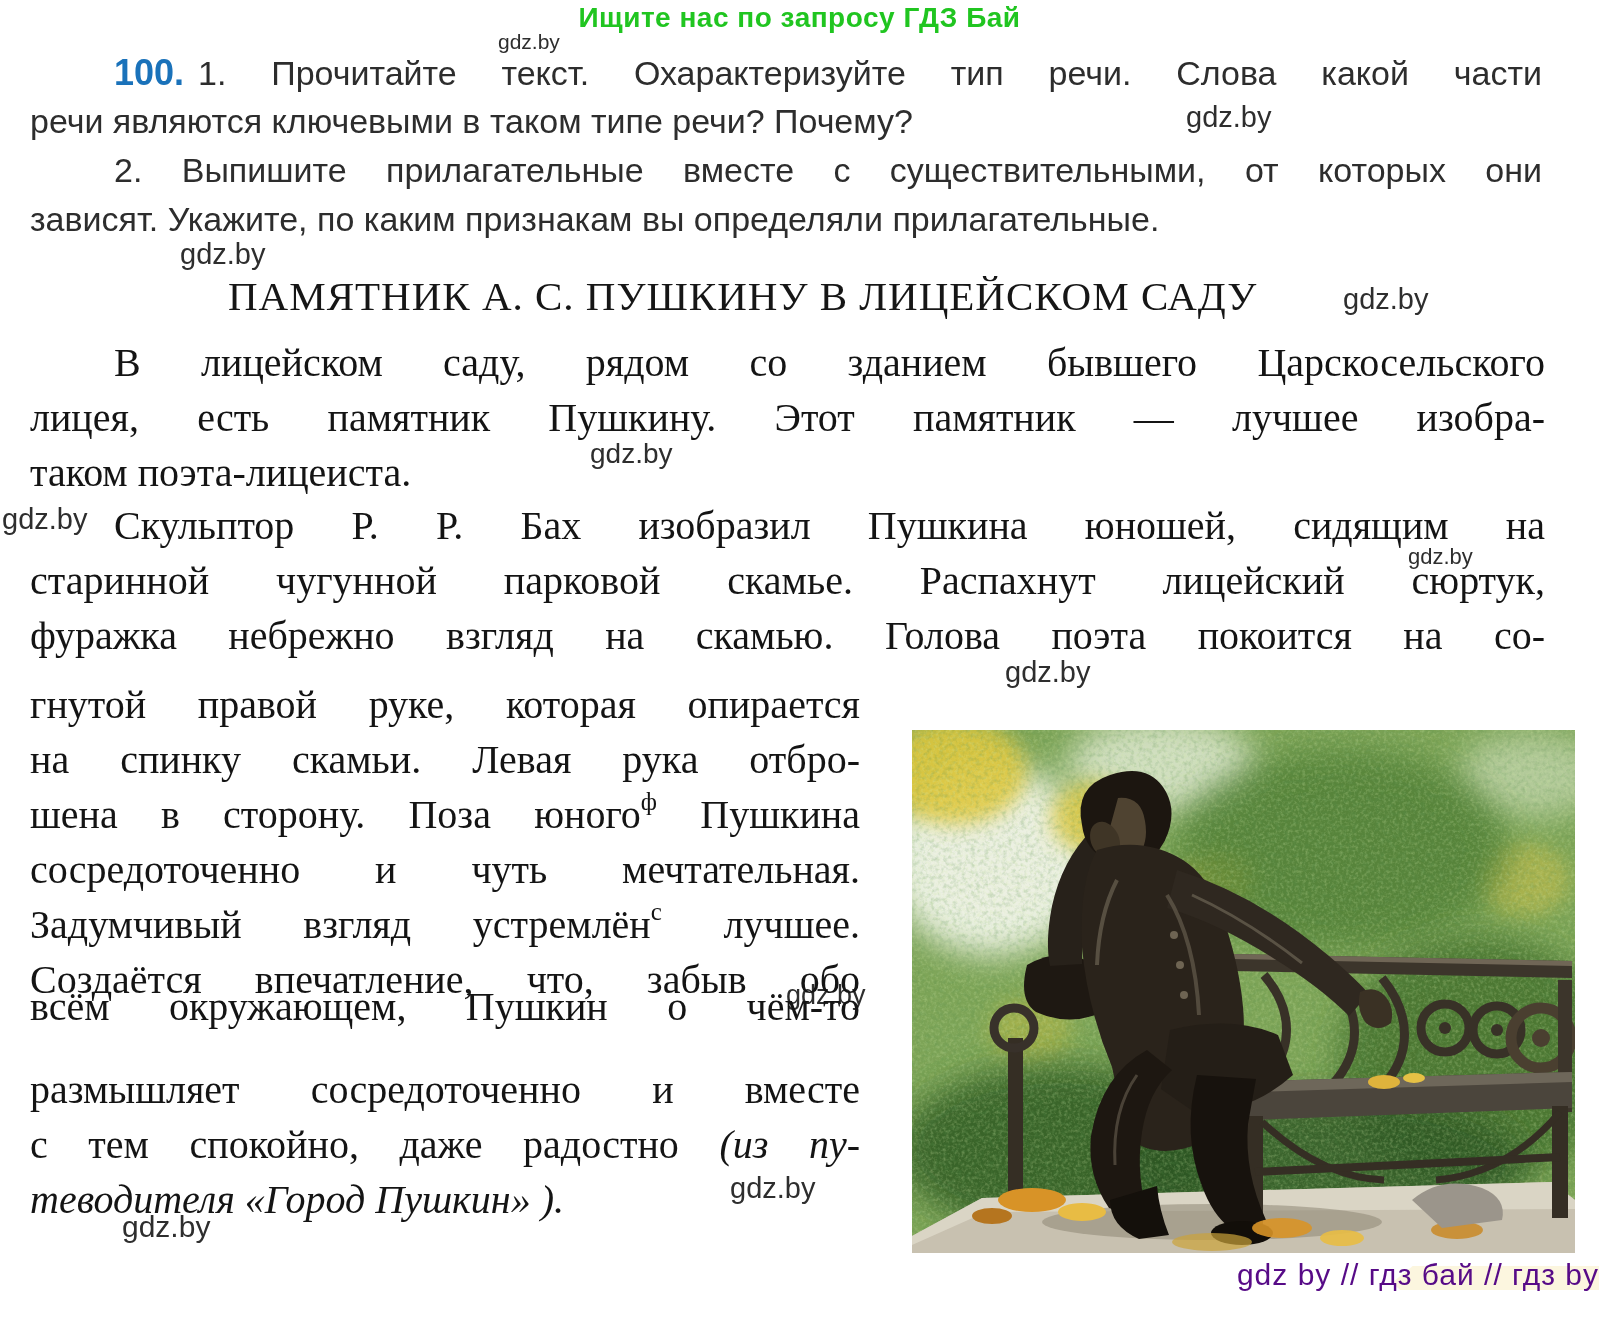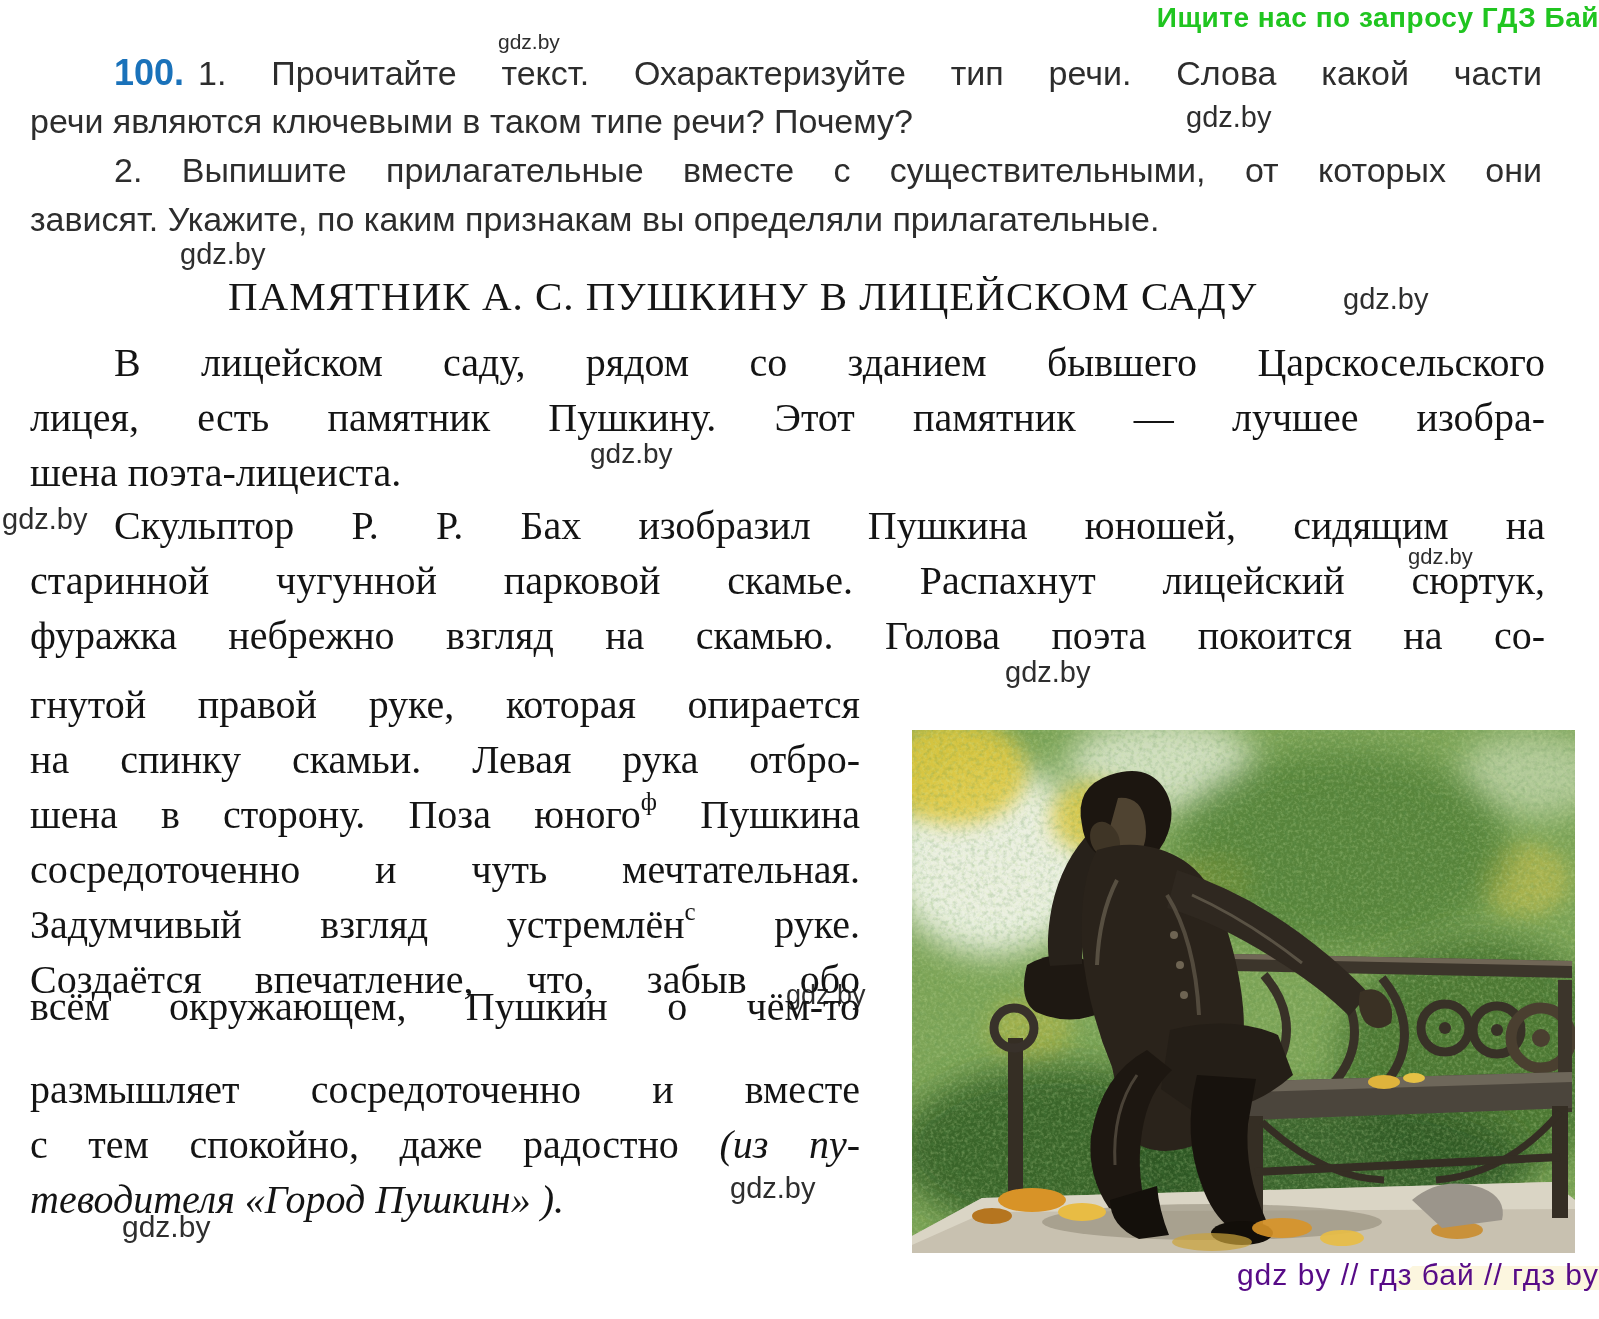--- a/index.html
+++ b/index.html
@@ -5,21 +5,21 @@
   html,body{margin:0;padding:0;}
   body{
     width:1599px;height:1319px;position:relative;overflow:hidden;
     background:#ffffff;
     font-family:"Liberation Serif", serif;
   }
   .abs{position:absolute;}
 
   
   .promo{
-    left:0;top:2px;width:100%;text-align:right;
+    left:0;top:2px;width:100%;text-align:center;
     font-family:"Liberation Sans", sans-serif;
     font-size:28px;font-weight:600;color:#20c520;letter-spacing:0.5px;
   }
 
   
   .wm{
     position:absolute;color:#2e2e2e;
     font-family:"Liberation Sans", sans-serif;
     white-space:nowrap;
   }
@@ -113,30 +113,30 @@
 
 <div class="task just t1"><span class="ex-num">100.</span><span>1. Прочитайте текст. Охарактеризуйте тип речи. Слова какой части</span></div>
 <div class="task t2">речи являются ключевыми в таком типе речи? Почему?</div>
 <div class="task just t3"><span>2. Выпишите прилагательные вместе с существительными, от которых они</span></div>
 <div class="task t4">зависят. Укажите, по каким признакам вы определяли прилагательные.</div>
 
 <div class="title">ПАМЯТНИК А. С. ПУШКИНУ В ЛИЦЕЙСКОМ САДУ</div>
 
 <div class="bline indent b0">В лицейском саду, рядом со зданием бывшего Царскосельского</div>
 <div class="bline b1">лицея, есть памятник Пушкину. Этот памятник — лучшее изобра-</div>
-<div class="bline leftal b2">шена поэта-лицеиста.</div>
+<div class="bline leftal b2">таком поэта-лицеиста.</div>
 <div class="bline indent b3">Скульптор Р. Р. Бах изобразил Пушкина юношей, сидящим на</div>
 <div class="bline b4">старинной чугунной парковой скамье. Распахнут лицейский сюртук,</div>
 <div class="bline b5">фуражка небрежно взгляд на скамью. Голова поэта покоится на со-</div>
 
 <div class="bline narrow n0">гнутой правой руке, которая опирается</div>
 <div class="bline narrow n1">на спинку скамьи. Левая рука отбро-</div>
 <div class="bline narrow n2"><span>шена в сторону. Поза юного</span><sup class="fnote">ф</sup><span> Пушкина</span></div>
 <div class="bline narrow n3">сосредоточенно и чуть мечтательная.</div>
-<div class="bline narrow n4"><span>Задумчивый взгляд устремлён</span><sup class="fnote">с</sup><span> руке.</span></div>
+<div class="bline narrow n4"><span>Задумчивый взгляд устремлён</span><sup class="fnote">с</sup><span> лучшее.</span></div>
 <div class="bline narrow n5">Создаётся впечатление, что, забыв обо</div>
 <div class="bline narrow n6">всём окружающем, Пушкин о чём-то</div>
 <div class="bline narrow n7">размышляет сосредоточенно и вместе</div>
 <div class="bline narrow n8"><span>с тем спокойно, даже радостно </span><span class="it">(из пу-</span></div>
 <div class="bline narrow leftal n9"><span class="it">теводителя «Город Пушкин» ).</span></div>
 
 <div class="photo">
   <svg viewBox="0 0 663 523" width="663" height="523" preserveAspectRatio="none">
     <defs>
       <filter id="b10" x="-60%" y="-60%" width="220%" height="220%">

